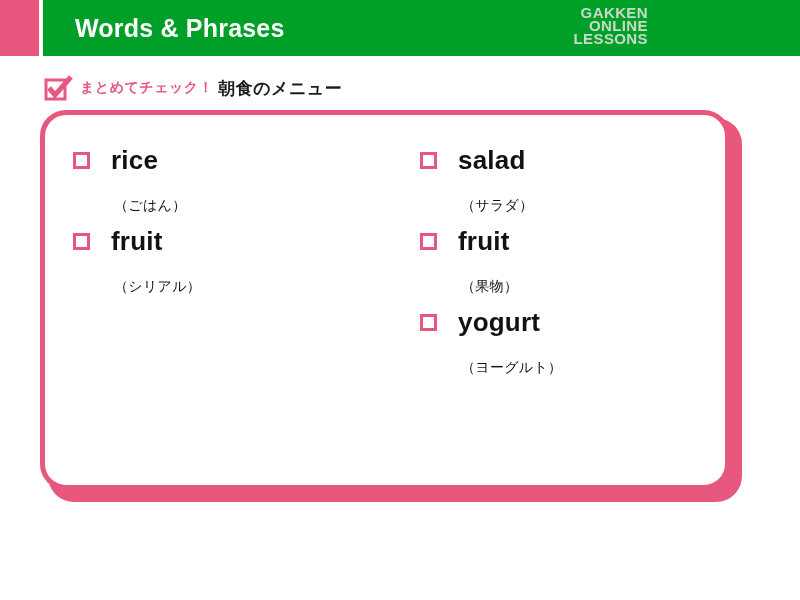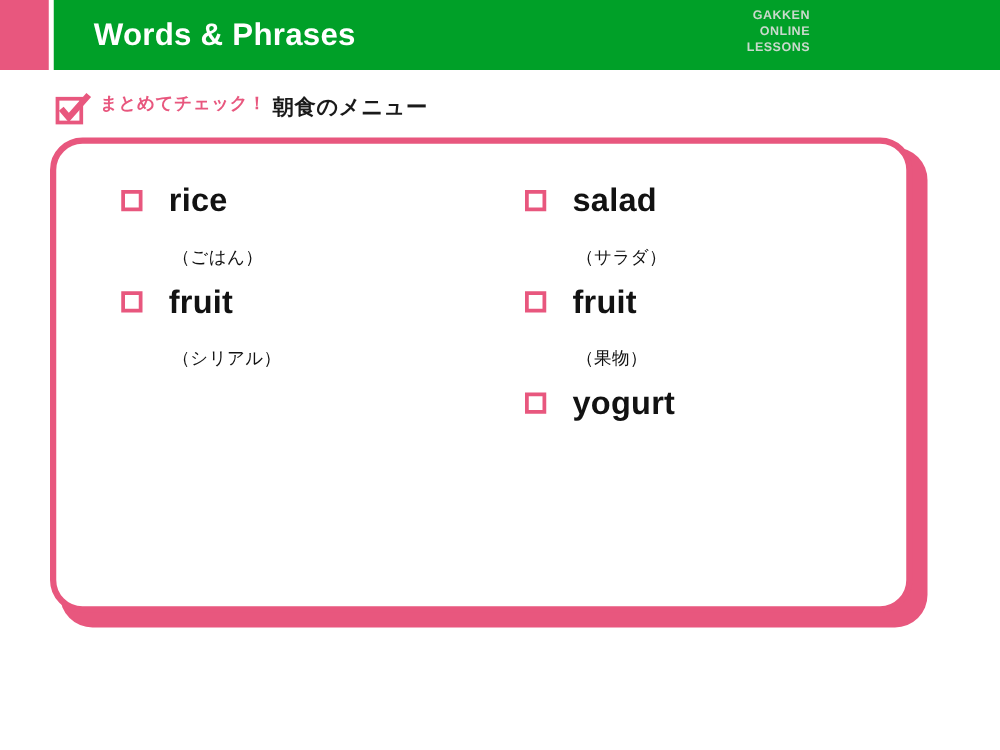--- a/index.html
+++ b/index.html
@@ -50,34 +50,35 @@
     line-height: 30px;
     white-space: nowrap;
   }
   .brand {
     position: absolute;
     right: 8px;
     top: 6px;
     width: 78px;
     text-align: right;
     color: #c9d9cc;
-    font-size: 10px;
+    font-size: 15px;
     font-weight: 700;
     line-height: 13px;
     letter-spacing: 0.4px;
   }
   .brand div { display: block; }
 
   
   .section-heading {
     position: absolute;
     left: 44px;
     top: 74px;
     height: 28px;
     display: flex;
+    align-items: center;
   }
   .check-badge {
     width: 30px;
     height: 26px;
     position: relative;
     flex: 0 0 auto;
     margin-right: 6px;
   }
   .check-badge svg { display: block; }
   .heading-jp-pink {
@@ -129,21 +130,21 @@
     position: absolute;
     left: 0;
     top: 28px;
     width: 100%;
     display: flex;
   }
   .column {
     width: 50%;
     box-sizing: border-box;
   }
-  .column.left  { padding-left: 52px; }
+  .column.left  { padding-left: 28px; }
   .column.right { padding-left: 35px; }
 
   .word-item { margin-bottom: 10px; }
   .word-row {
     display: flex;
     align-items: center;
     height: 34px;
   }
   .word-checkbox {
     width: 17px;
@@ -232,18 +233,19 @@
             <span class="word-checkbox"></span>
             <span class="word-en">fruit</span>
           </div>
           <div class="word-jp">（果物）</div>
         </div>
         <div class="word-item">
           <div class="word-row">
             <span class="word-checkbox"></span>
             <span class="word-en">yogurt</span>
           </div>
+          <div class="word-jp">（ヨーグルト）</div>
         </div>
       </div>
 
     </div>
   </div>
 </div>
 
 </body></html>

